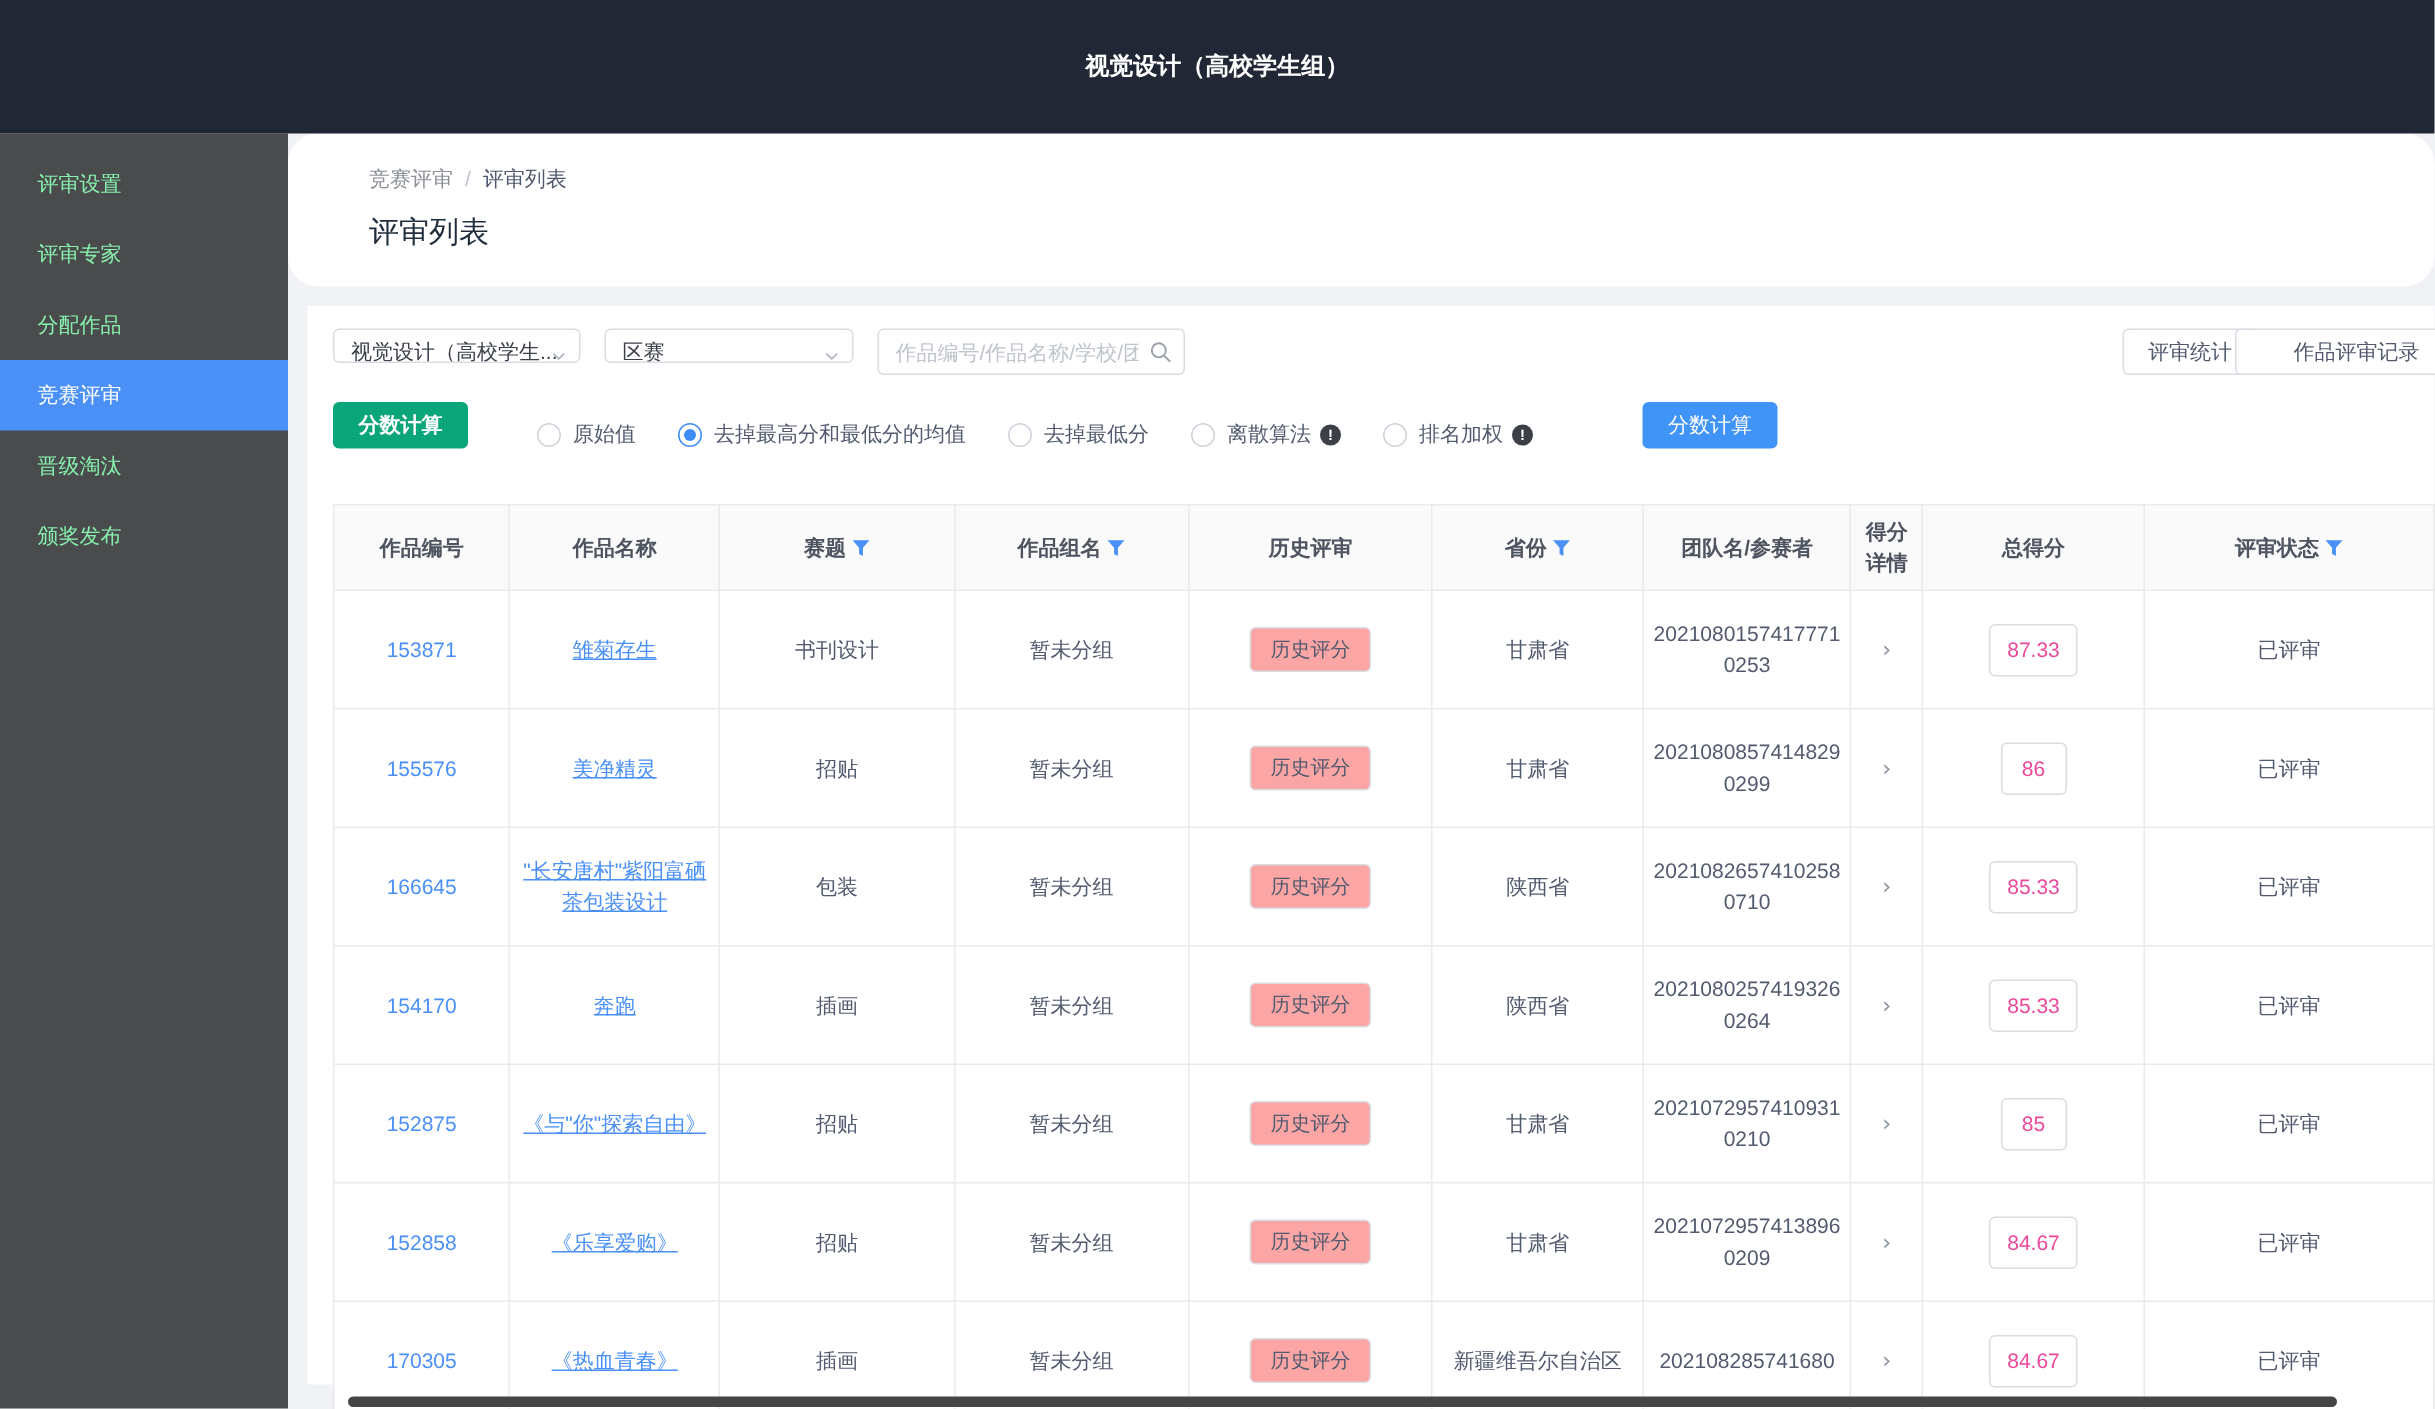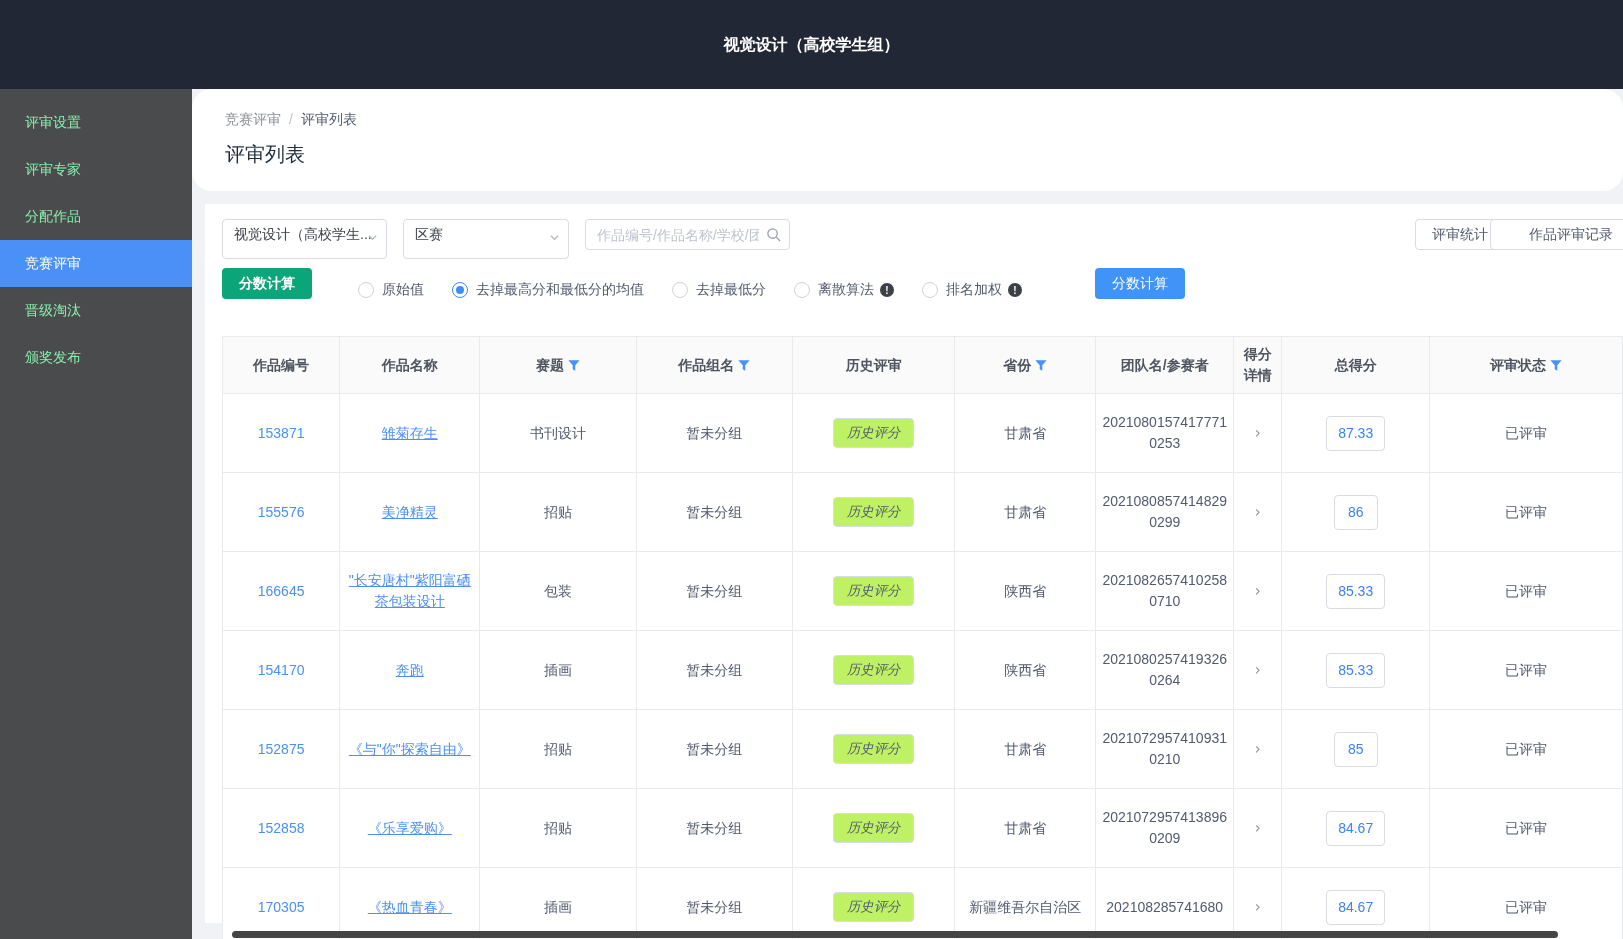--- a/index.html
+++ b/index.html
@@ -11,32 +11,32 @@
   .topbar .ctx { position:absolute; left:0; right:0; top:0; text-align:center; line-height:89px; color:#fff; font-size:16px; font-weight:700; }
 
   
   .sidebar { position:absolute; top:89px; left:0; width:192px; height:850px; background:#4a4b4d; z-index:4; }
   .side-list { padding-top:10px; }
   .side-item { height:47px; line-height:47px; padding-left:25px; color:#86efac; font-size:14px; cursor:pointer; }
   .side-item.active { background:#4a90f7; color:#fff; }
 
   
   .main { position:absolute; top:89px; left:192px; width:1431px; height:850px; background:#f0f2f5; }
-  .crumb-band { background:#fff; height:102px; padding:22px 0 0 33px;border-radius:20px; }
+  .crumb-band { background:#fff; height:102px; padding:22px 0 0 54px;border-radius:20px; }
   .crumbs { font-size:14px; color:#8c9097; }
   .crumbs .link { color:#8c9097; cursor:pointer; }
   .crumbs .sep { margin:0 8px; color:#c0c4cc; }
   .crumbs .current { color:#515a6e; }
   .page-title { margin-top:12px; font-size:20px; color:#1f2d3d; font-weight:500; }
 
   .card { position:relative; margin:13px 0 0 13px; width:1418px; height:719px; background:#fff; padding:15px 0 0 17px; }
 
   
   .filter-row { position:relative; height:31px; }
-  .select-box { position:absolute; top:0; height:40px; border:1px solid #d9dce2; border-radius:4px; background:#fff; line-height:29px; padding:0 26px 0 11px; color:#3a3f48; cursor:pointer; white-space:nowrap; overflow:hidden; }
+  .select-box { position:absolute; top:0; height:23px; border:1px solid #d9dce2; border-radius:4px; background:#fff; line-height:29px; padding:0 26px 0 11px; color:#3a3f48; cursor:pointer; white-space:nowrap; overflow:hidden; }
   .select-box .chev { position:absolute; right:9px; top:13px; width:9px; height:9px; }
   .sel-1 { left:0; width:165px; }
   .sel-2 { left:181px; width:166px; }
   .search-wrap { position:absolute; left:363px; top:0; width:205px; height:31px; }
   .search-wrap input { width:100%; height:31px; border:1px solid #d9dce2; border-radius:4px; padding:0 30px 0 11px; font-size:14px; font-family:inherit; color:#3a3f48; outline:none; }
   .search-wrap input::placeholder { color:#bfc4cc; }
   .search-wrap .mag { position:absolute; right:9px; top:8px; }
   .hbtn { position:absolute; top:0; height:31px; line-height:29px; border:1px solid #d9dce2; border-radius:4px; background:#fff; color:#515a6e; padding:0 16px; cursor:pointer; font-size:14px; white-space:nowrap; }
   .btn-stats { left:1193px; }
   .btn-records { left:1268px; width:162px; text-align:center; }
@@ -54,24 +54,24 @@
 
   
   .tbl-wrap { margin-top:37px; }
   table { border-collapse:collapse; table-layout:fixed; background:#fff; }
   th, td { border:1px solid #e9eaec; text-align:center; vertical-align:middle; font-weight:400; padding:4px 6px; line-height:21px; }
   thead th { background:#fafafa; color:#4e5460; font-weight:700; height:57px; font-size:14px; }
   tbody td { height:79px; color:#515a6e; font-size:14px; }
   .funnel { margin-left:4px; vertical-align:-1px; cursor:pointer; }
   a.cell-link { color:#4a90f7; text-decoration:none; cursor:pointer; }
   a.cell-link.uline { text-decoration:underline; }
-  .hist-btn { display:inline-block; border:1px solid #d9dce2; border-radius:4px; background:#bef264; padding:5px 13px; color:#515a6e; cursor:pointer;font-style:italic; }
+  .hist-btn { display:inline-block; border:1px solid #d9dce2; border-radius:4px; background:#fca5a5; padding:5px 13px; color:#515a6e; cursor:pointer; }
   .team-num { display:inline-block; max-width:135px; word-break:break-all; }
   .chev-right { color:#8a919f; font-size:15px; cursor:pointer; font-family:"DejaVu Sans",sans-serif; }
-  .score-box { display:inline-block; min-width:44px; border:1px solid #d9dce2; border-radius:4px; background:#fff; padding:6px 11px; color:#3b82f6; text-align:center; }
+  .score-box { display:inline-block; min-width:44px; border:1px solid #d9dce2; border-radius:4px; background:#fff; padding:6px 11px; color:#ec4899; text-align:center; }
 
   
   .hscroll { position:absolute; left:232px; bottom:1px; width:1326px; height:7px; background:#454545; border-radius:4px; z-index:9; }
 </style>
 </head>
 <body>
 
 <div class="topbar">
   <div class="ctx">视觉设计（高校学生组）</div>
 </div>

